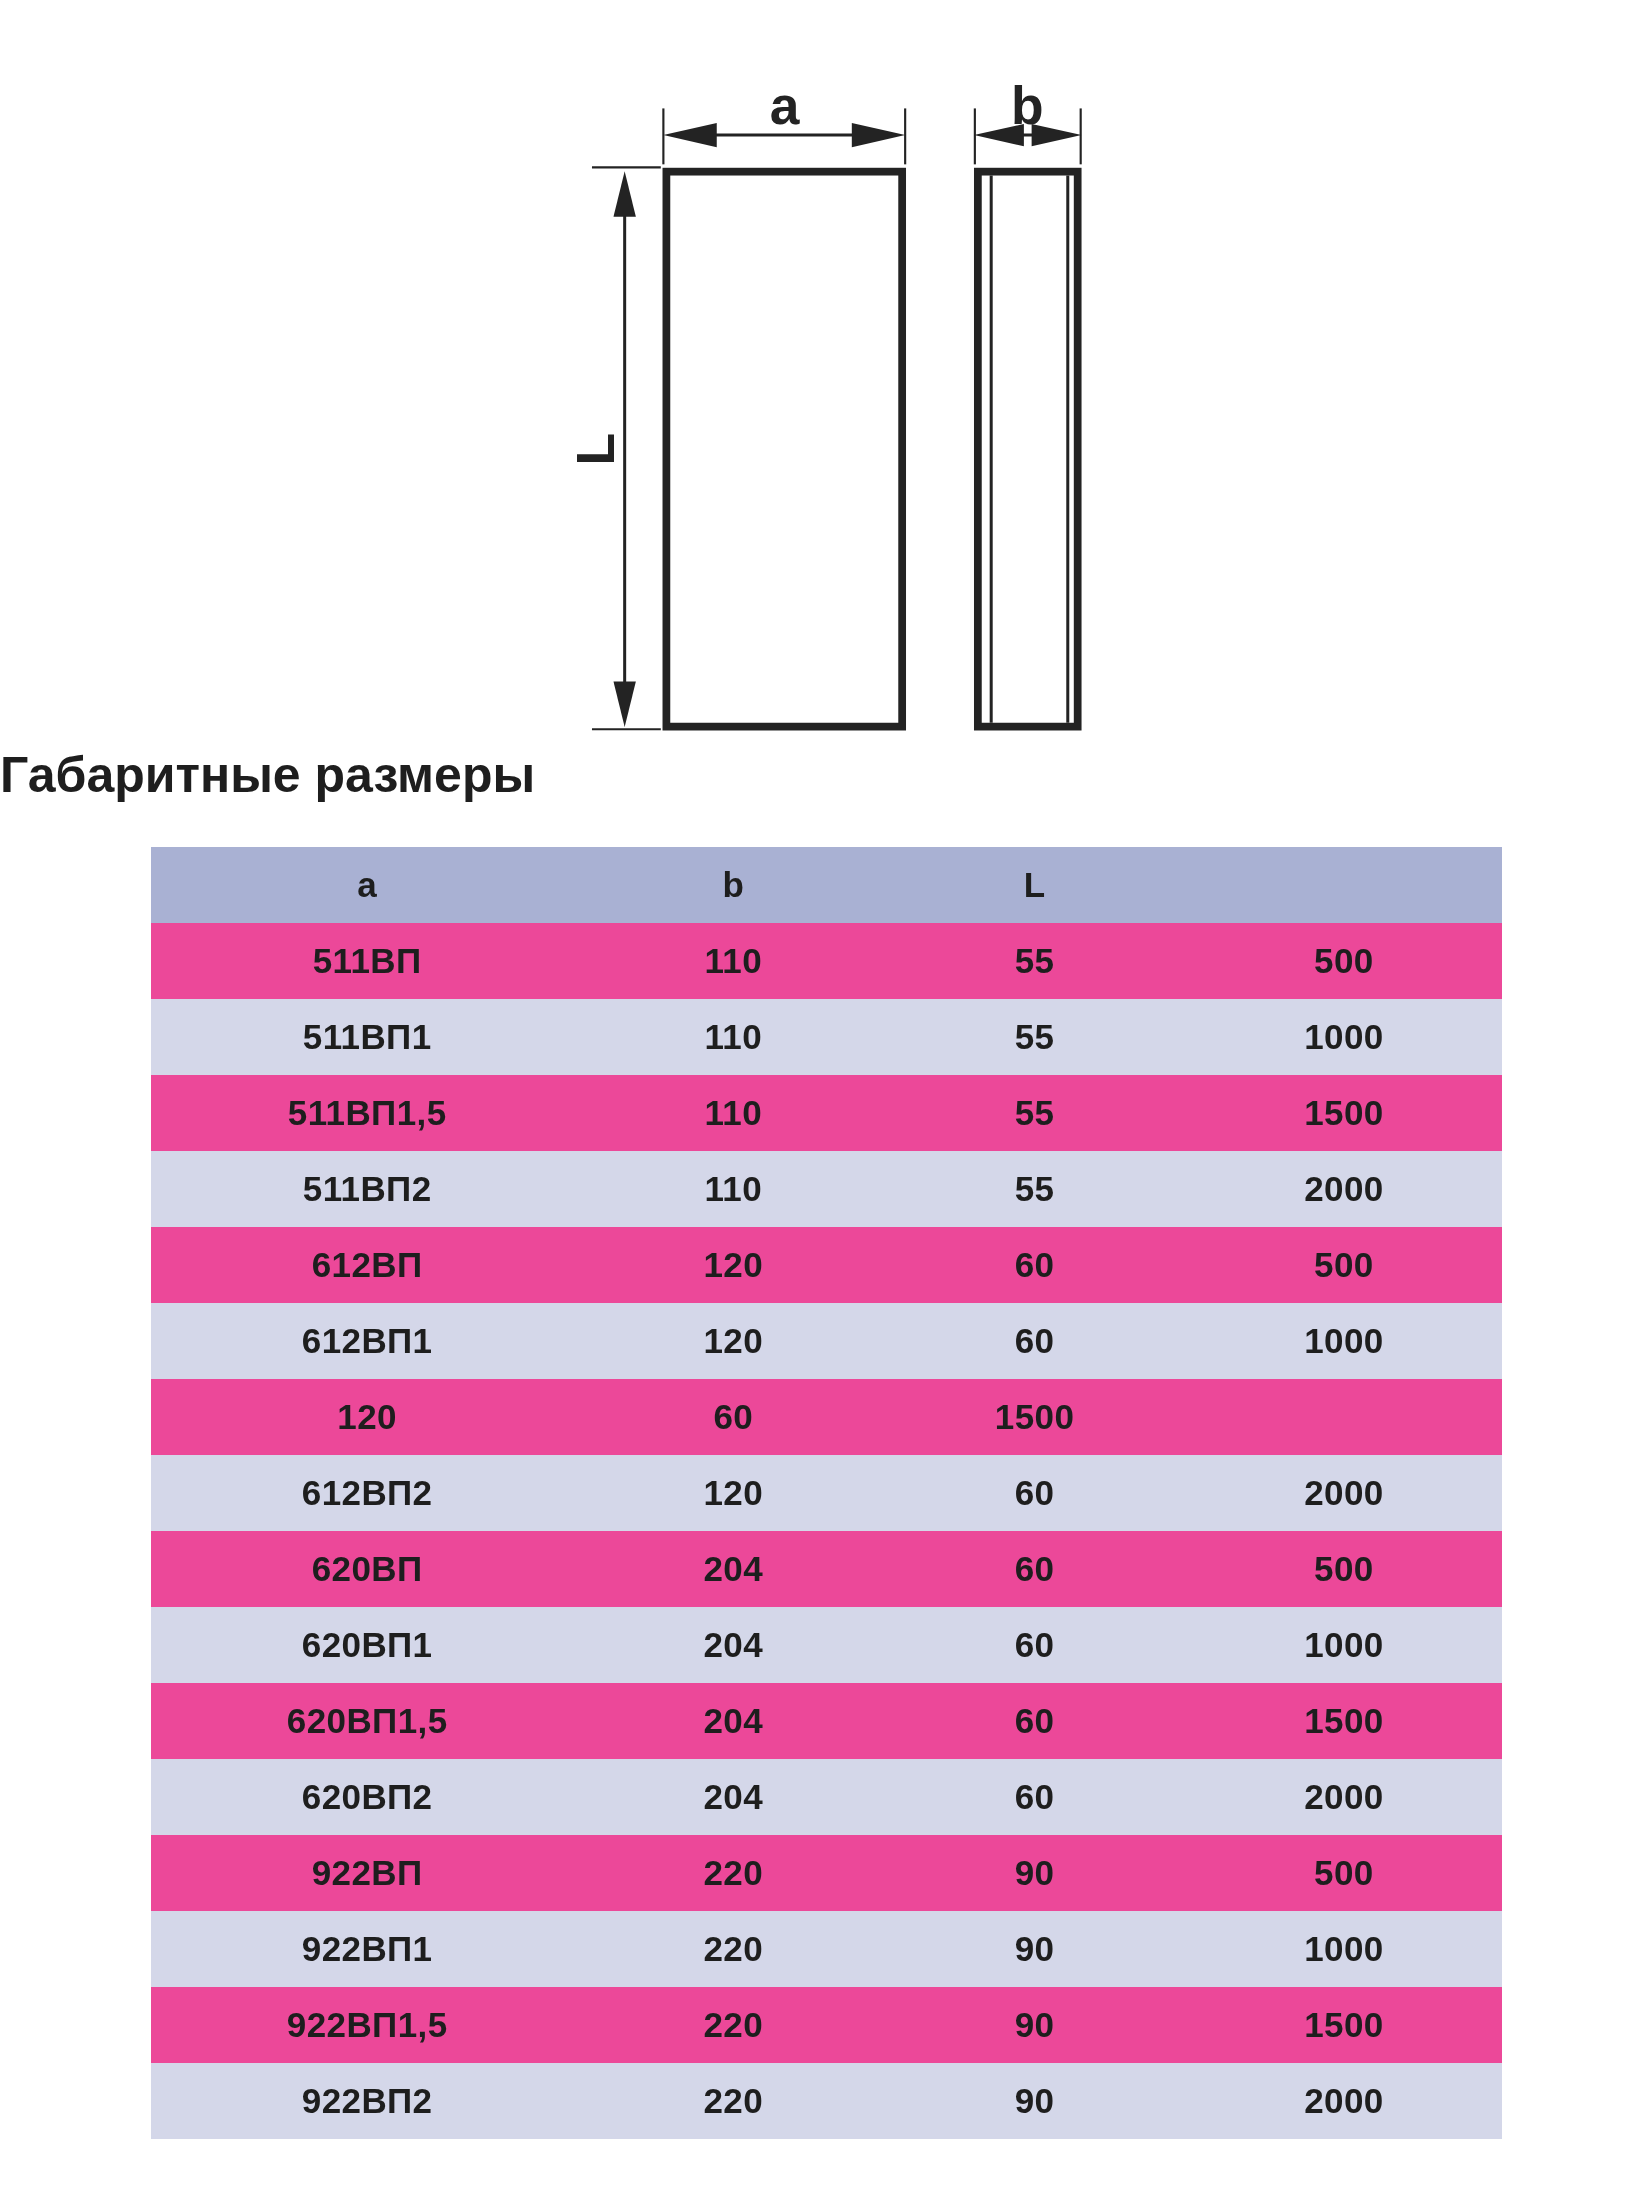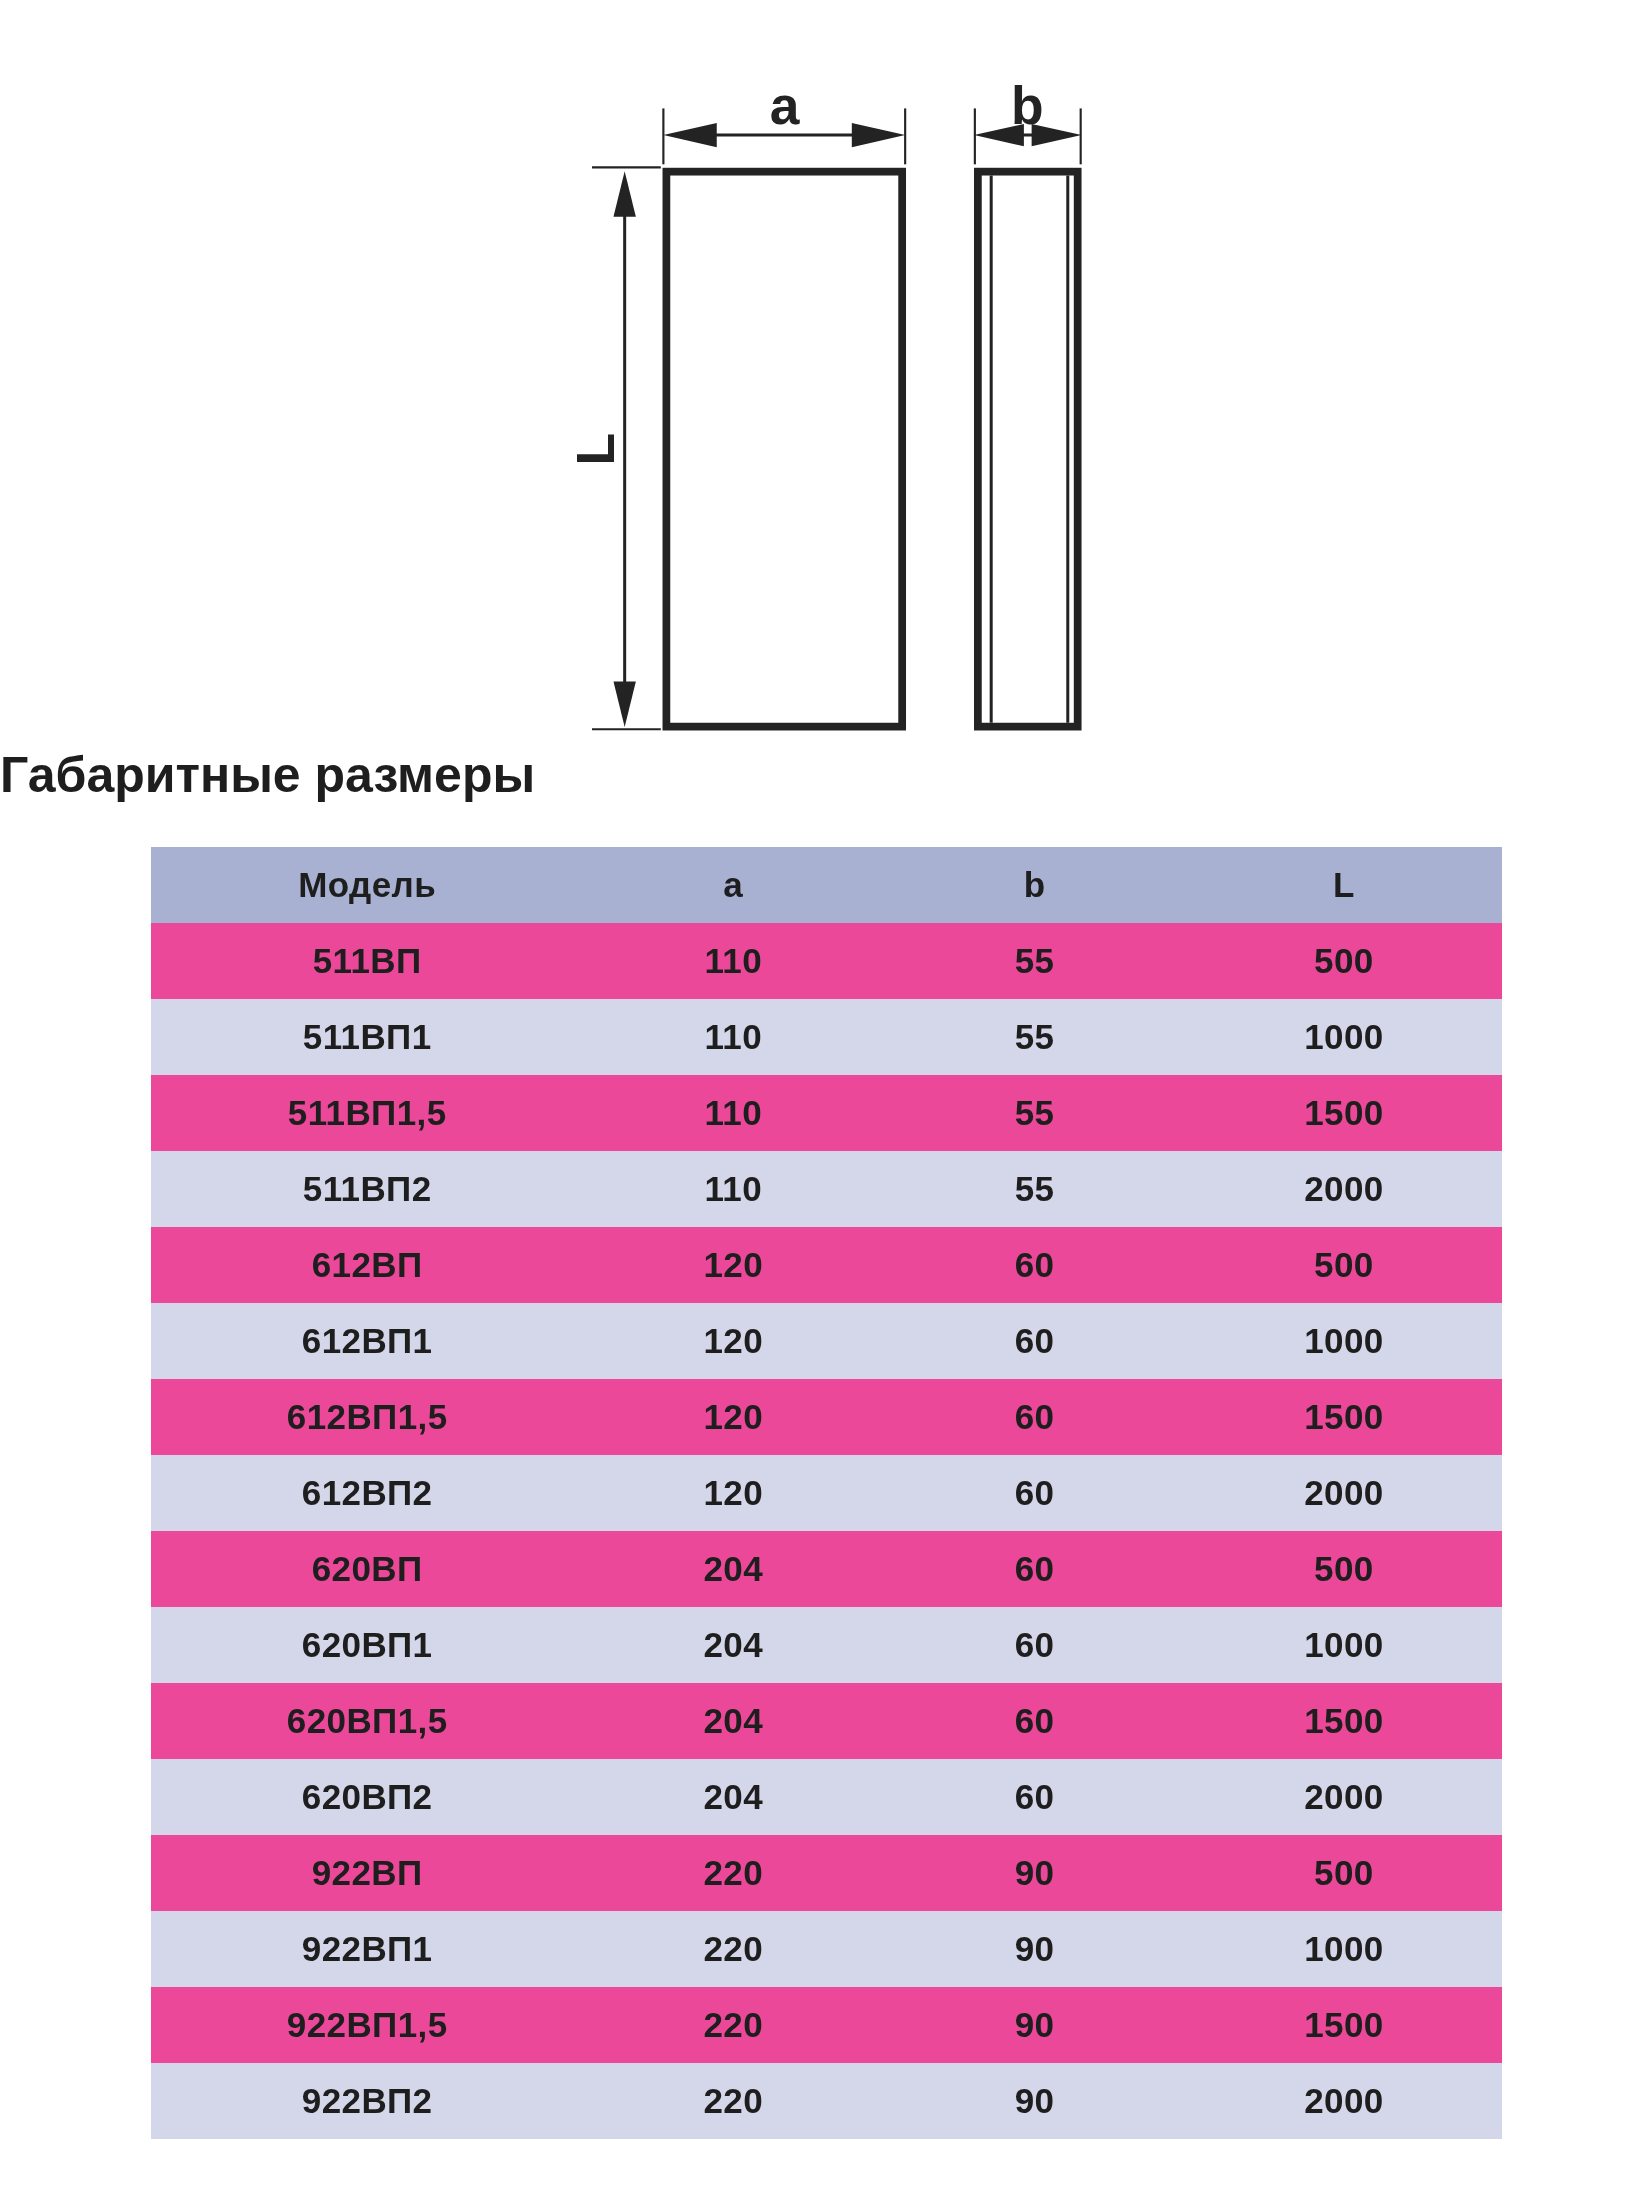--- a/index.html
+++ b/index.html
@@ -100,21 +100,20 @@
     <polygon points="726,199 713,252 739,252" fill="#232323"></polygon>
     <polygon points="726,845 713,792 739,792" fill="#232323"></polygon>
   </g>
   <text transform="translate(714,541) rotate(-90)" font-size="62" fill="#232323">L</text>
 </svg>
 
 <div class="caption">Габаритные размеры</div>
 
 <div class="dim-table">
   <div class="trow head">
-    <div class="tcell">Модель</div>
     <div class="tcell">a</div>
     <div class="tcell">b</div>
     <div class="tcell">L</div>
   </div>
   <div>
       <div class="trow">
         <div class="tcell">511ВП</div>
         <div class="tcell">110</div>
         <div class="tcell">55</div>
         <div class="tcell">500</div>
@@ -143,21 +142,20 @@
         <div class="tcell">60</div>
         <div class="tcell">500</div>
       </div>
       <div class="trow striped">
         <div class="tcell">612ВП1</div>
         <div class="tcell">120</div>
         <div class="tcell">60</div>
         <div class="tcell">1000</div>
       </div>
       <div class="trow">
-        <div class="tcell">612ВП1,5</div>
         <div class="tcell">120</div>
         <div class="tcell">60</div>
         <div class="tcell">1500</div>
       </div>
       <div class="trow striped">
         <div class="tcell">612ВП2</div>
         <div class="tcell">120</div>
         <div class="tcell">60</div>
         <div class="tcell">2000</div>
       </div>

